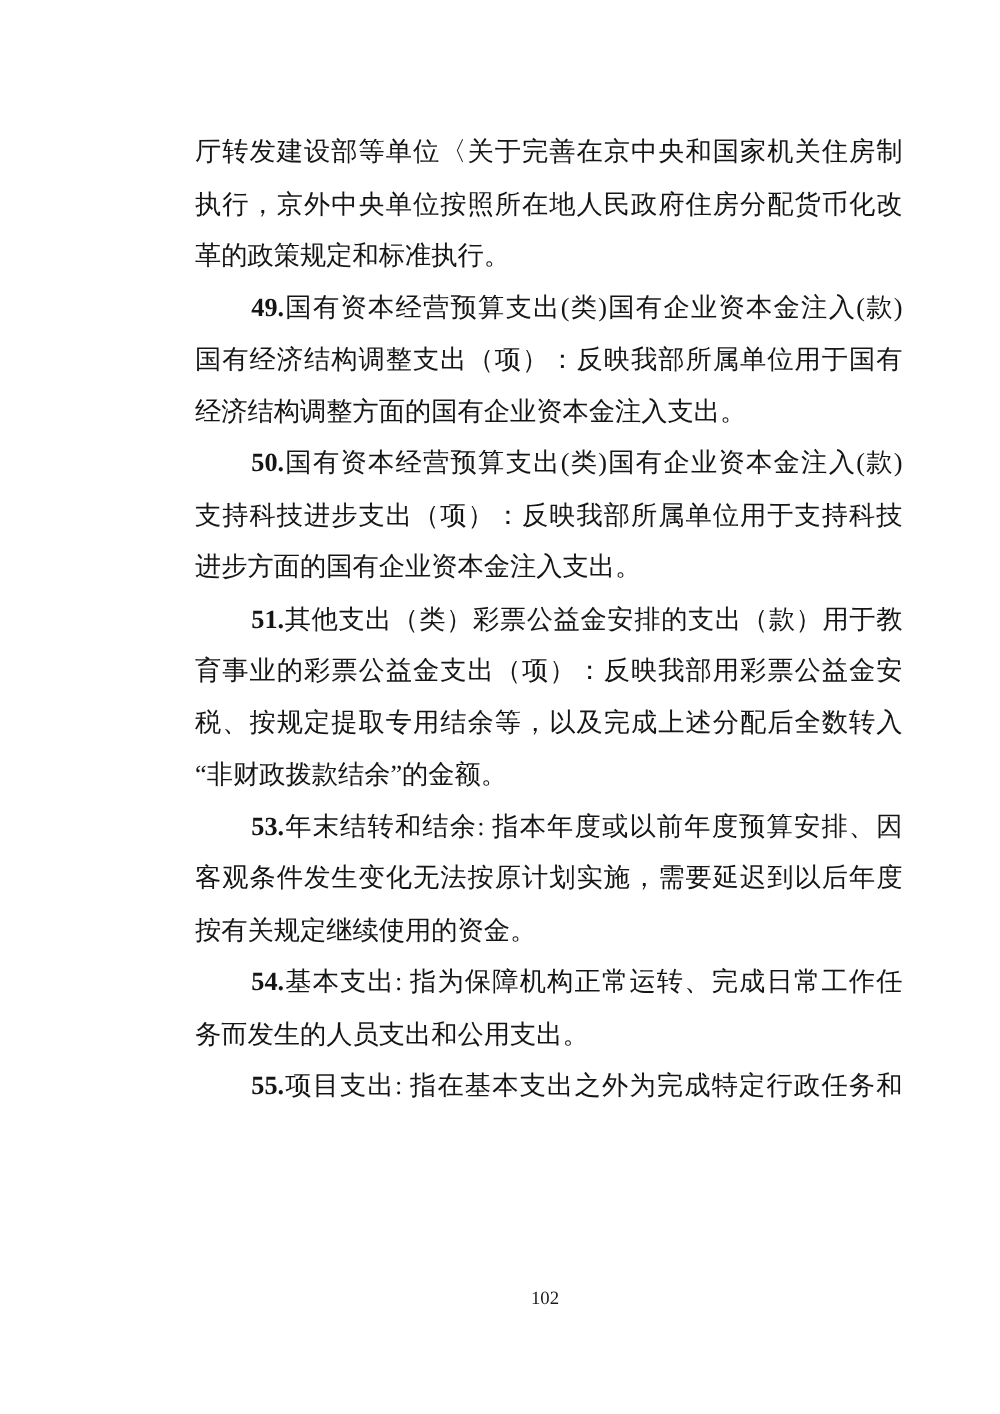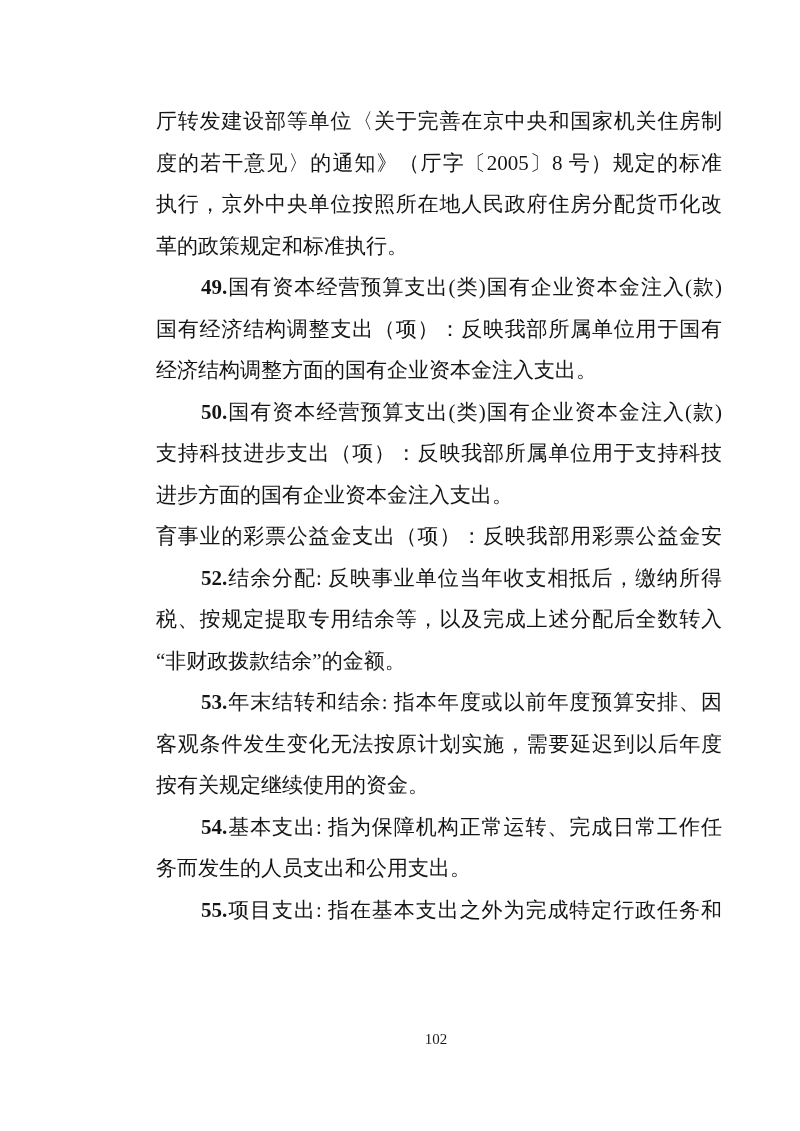--- a/index.html
+++ b/index.html
@@ -56,35 +56,34 @@
   }
 </style>
 </head>
 <body>
 
 <div class="page">
 
   <div class="textblock">
 
     <p class="line just">厅转发建设部等单位〈关于完善在京中央和国家机关住房制</p>
-    <p class="line just">度的若干意见〉的通知》（厅字〔2005〕8 号）规定的标准</p>
     <p class="line just">执行，京外中央单位按照所在地人民政府住房分配货币化改</p>
     <p class="line">革的政策规定和标准执行。</p>
 
     <p class="line just indent"><b class="num">49.</b><span>国有资本经营预算支出(类)国有企业资本金注入(款)</span></p>
     <p class="line just">国有经济结构调整支出（项）：反映我部所属单位用于国有</p>
     <p class="line">经济结构调整方面的国有企业资本金注入支出。</p>
 
     <p class="line just indent"><b class="num">50.</b><span>国有资本经营预算支出(类)国有企业资本金注入(款)</span></p>
     <p class="line just">支持科技进步支出（项）：反映我部所属单位用于支持科技</p>
     <p class="line">进步方面的国有企业资本金注入支出。</p>
 
+    <p class="line just indent"><b class="num">51.</b><span>其他支出（类）彩票公益金安排的支出（款）用于教</span></p>
     <p class="line just">育事业的彩票公益金支出（项）：反映我部用彩票公益金安</p>
 
-    <p class="line just indent"><b class="num">52.</b><span>结余分配: 反映事业单位当年收支相抵后，缴纳所得</span></p>
     <p class="line just">税、按规定提取专用结余等，以及完成上述分配后全数转入</p>
     <p class="line">“非财政拨款结余”的金额。</p>
 
     <p class="line just indent"><b class="num">53.</b><span>年末结转和结余: 指本年度或以前年度预算安排、因</span></p>
     <p class="line just">客观条件发生变化无法按原计划实施，需要延迟到以后年度</p>
     <p class="line">按有关规定继续使用的资金。</p>
 
     <p class="line just indent"><b class="num">54.</b><span>基本支出: 指为保障机构正常运转、完成日常工作任</span></p>
     <p class="line">务而发生的人员支出和公用支出。</p>
 

